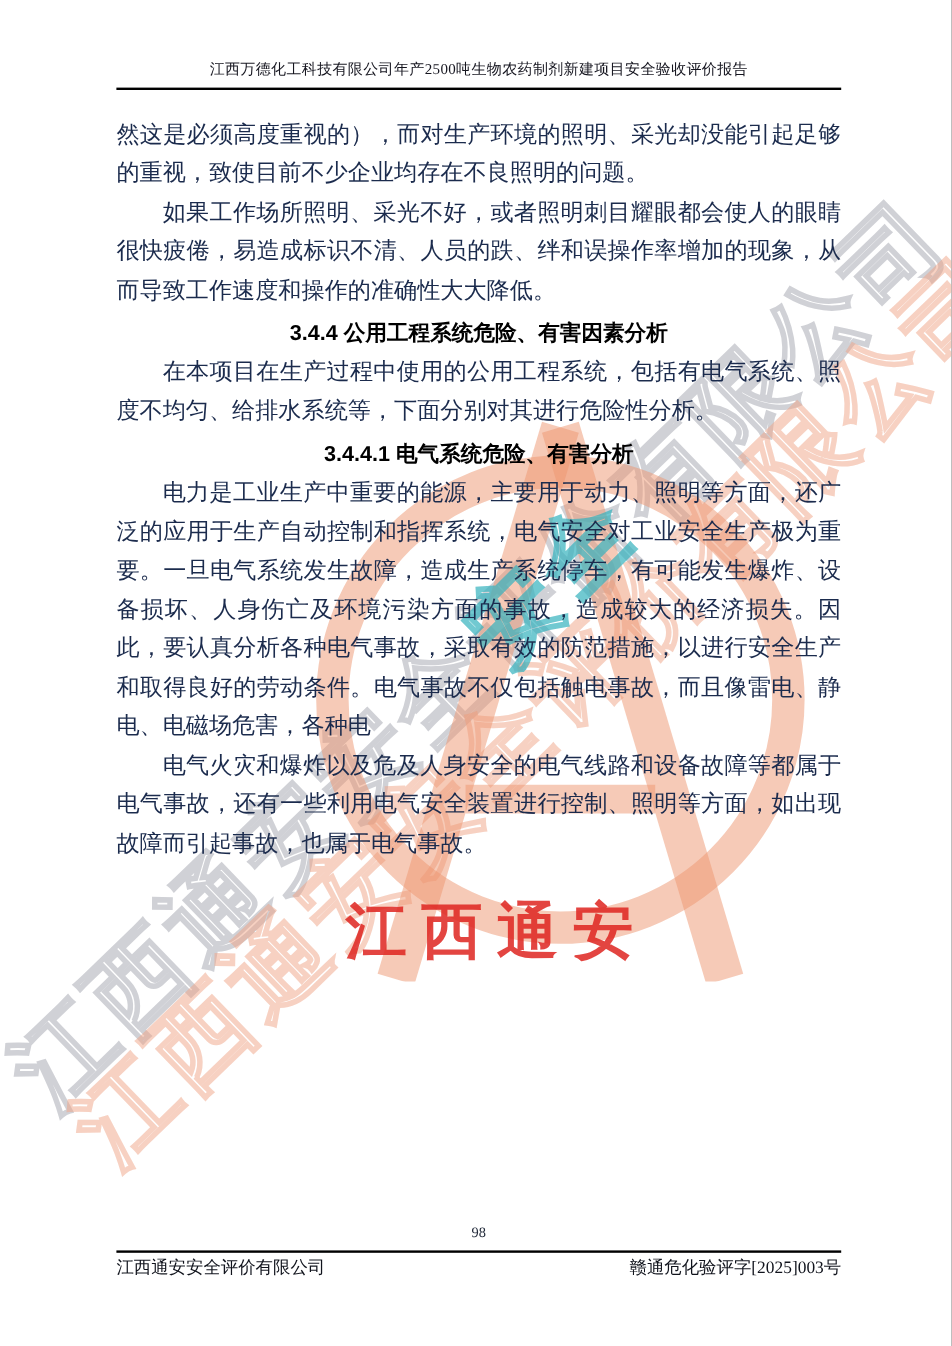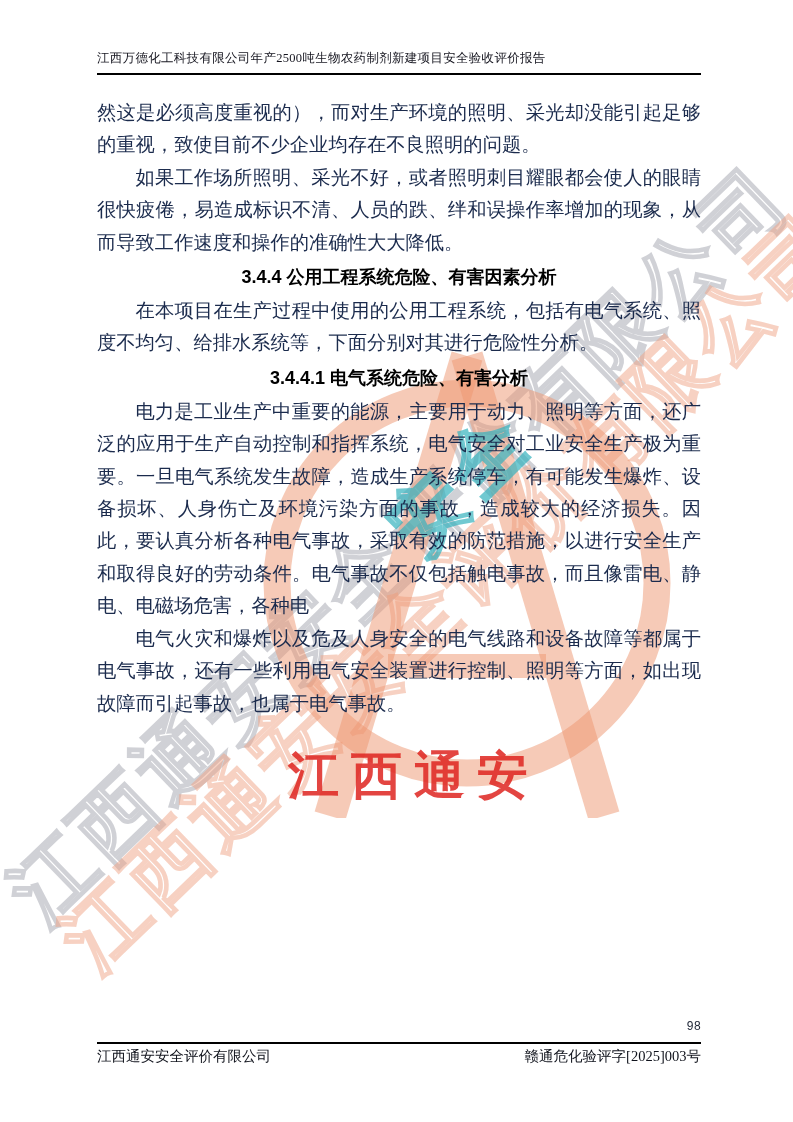--- a/index.html
+++ b/index.html
@@ -6,21 +6,21 @@
   .page{
     position:relative;
     width:793px;height:1122px;
     background:#ffffff;
     overflow:hidden;
     font-family:"Liberation Serif","DejaVu Serif",serif;
   }
   
   .page-header{
     position:absolute;top:50px;left:97px;width:604px;
-    text-align:left;font-size:12.5px;color:#15151f;
+    text-align:center;font-size:12.5px;color:#15151f;
     letter-spacing:.3px;z-index:2;
   }
   .header-rule{
     position:absolute;top:73px;left:97px;width:604px;
     border-top:2.2px solid #000;z-index:2;
   }
   
   .content{
     position:absolute;top:97px;left:97px;width:604px;
     font-size:19.3px;line-height:32.4px;
@@ -29,21 +29,21 @@
   .content .para{margin:0;}
   .content .para.indent{text-indent:2em;}
   .content .h1,.content .h2{
     font-family:"Liberation Sans","DejaVu Sans",sans-serif;
     font-weight:700;color:#000;font-size:18px;line-height:36px;
     text-align:center;margin:0;
   }
   
   .page-number{
     position:absolute;top:1020px;left:97px;width:604px;
-    text-align:right;font-size:12px;color:#222a3a;z-index:2;font-family:Liberation Mono, monospace;
+    text-align:center;font-size:12px;color:#222a3a;z-index:2;
   }
   .footer-rule{
     position:absolute;top:1042px;left:97px;width:604px;
     border-top:2px solid #000;z-index:2;
   }
   .footer-row{
     position:absolute;top:1047px;left:97px;width:604px;
     display:flex;justify-content:space-between;
     font-size:14.5px;color:#10131c;z-index:2;
   }

